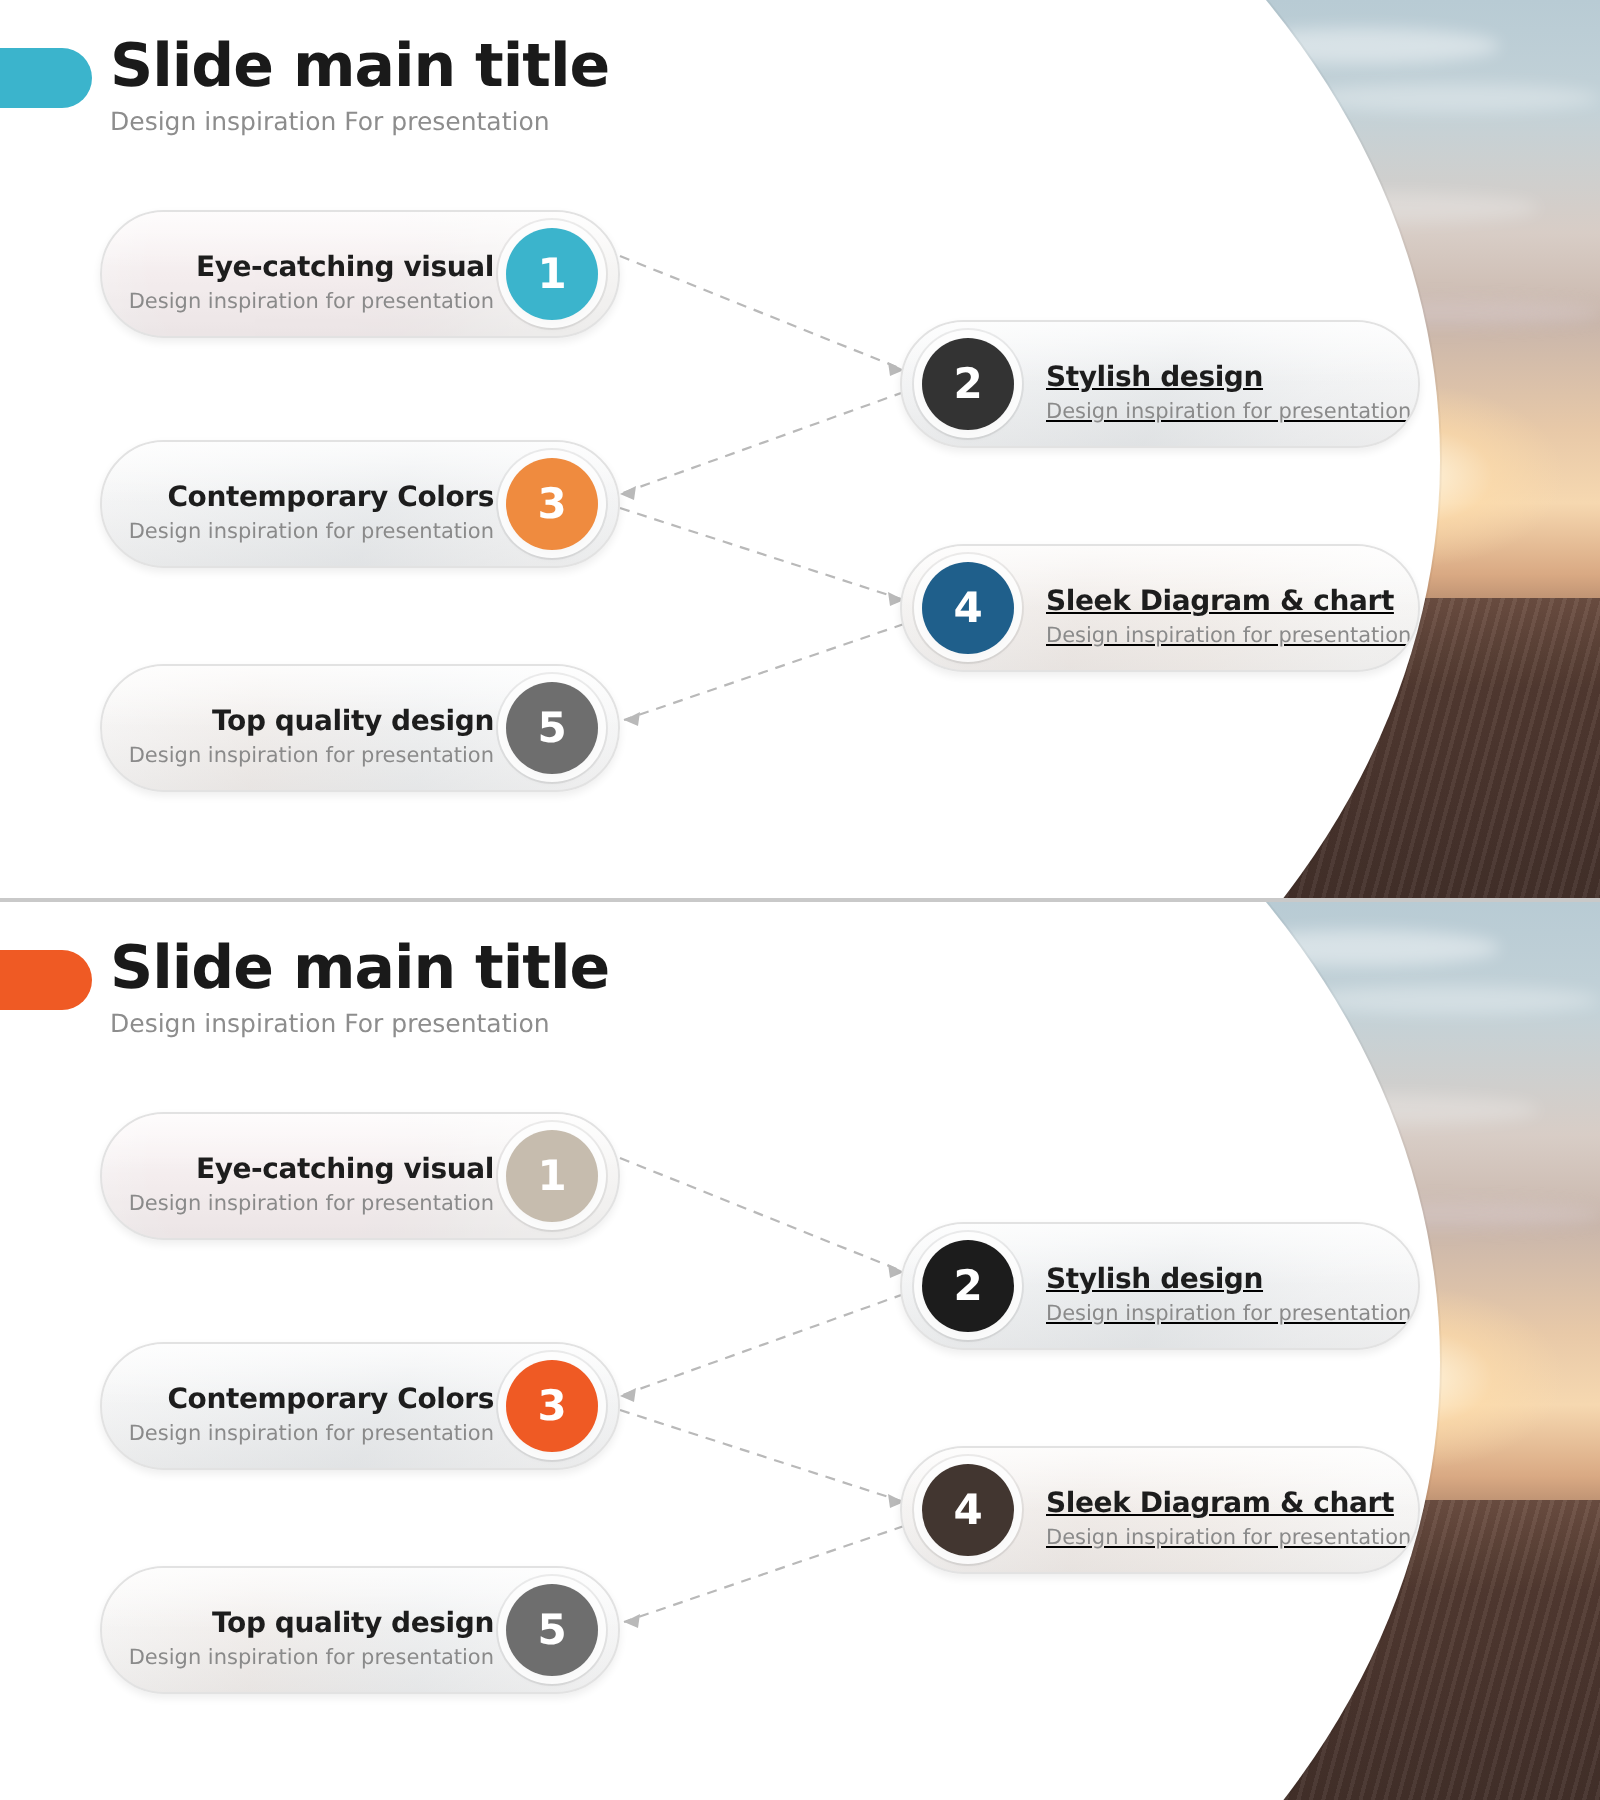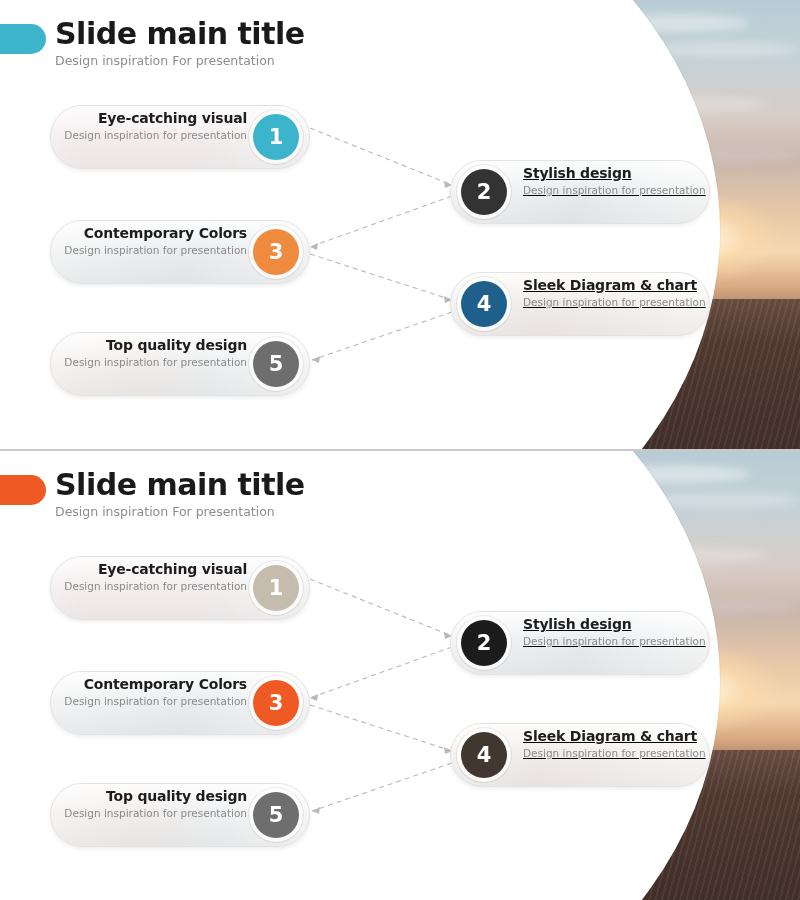--- a/index.html
+++ b/index.html
@@ -100,21 +100,21 @@
       linear-gradient(100deg,#f6f2ef 0%,#e6d8cf 35%,#efe2d8 60%,#f8f5f2 90%);}
   .ph-meeting{background:
       linear-gradient(120deg,#f4f5f6 0%,#e2e6e9 30%,#d3d9de 55%,#eef0f2 85%);}
   .ph-team{background:
       linear-gradient(95deg,#f7f4f2 0%,#e8ded8 30%,#dfe3e6 62%,#f6f7f8 92%);}
   .pill .sheen{
     position:absolute;left:0;right:0;top:0;height:50%;
     background:linear-gradient(to bottom,rgba(255,255,255,.75),rgba(255,255,255,0));
   }
 
-  .pill-text{position:absolute;top:4px;line-height:1.15;}
+  .pill-text{position:absolute;top:20px;line-height:1.15;}
   .pill.left .pill-text{right:62px;text-align:right;}
   .pill.right .pill-text{left:72px;text-align:left;text-decoration:underline;}
   .pill-title{
     font-size:14px;font-weight:700;color:#1d1d1d;white-space:nowrap;
     letter-spacing:-.2px;
   }
   .pill-sub{
     font-size:10.5px;color:#8a8a8a;margin-top:3px;white-space:nowrap;
   }
 

